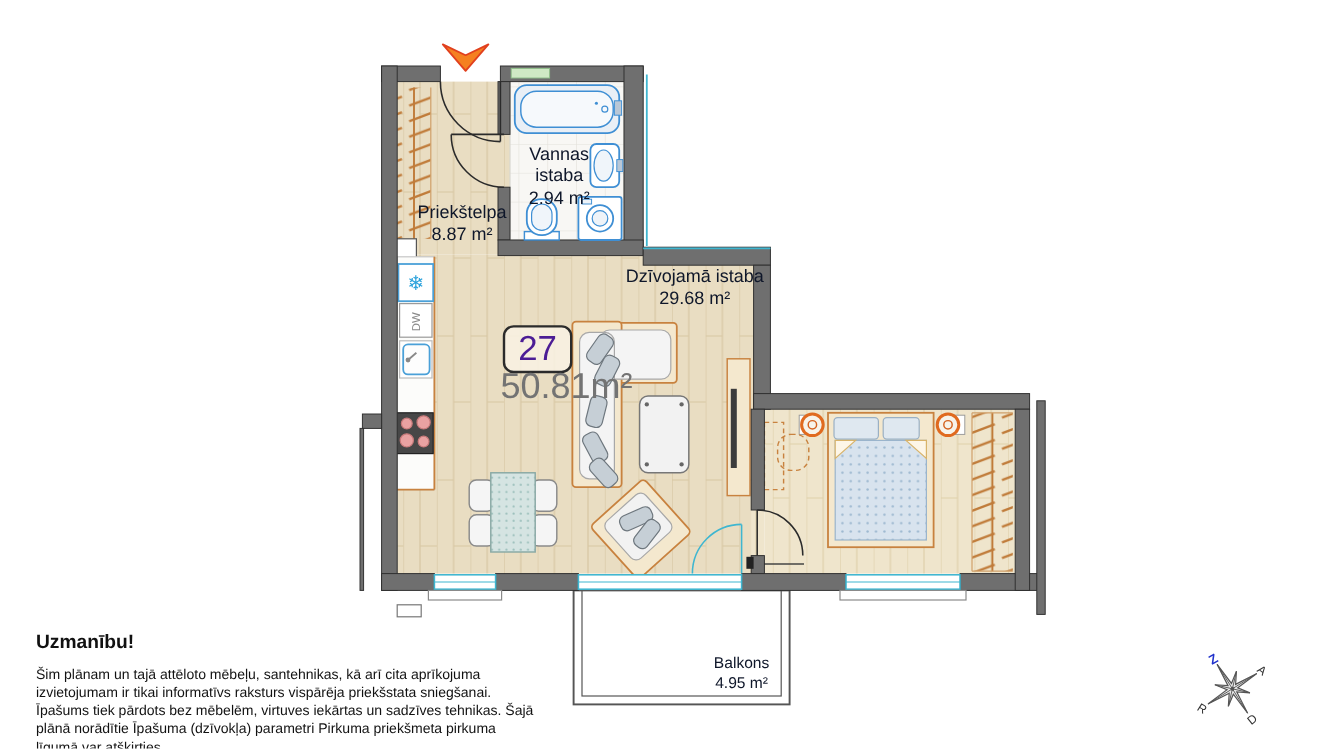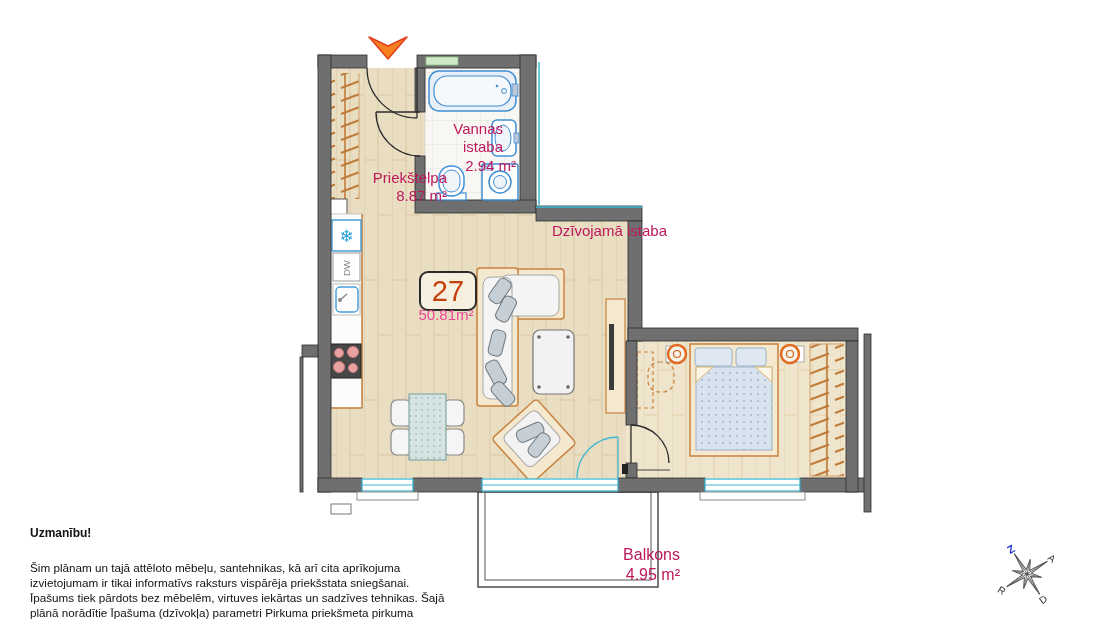--- a/index.html
+++ b/index.html
@@ -1,30 +1,30 @@
 <!DOCTYPE html>
 <html><head>
 <meta charset="utf-8">
 <style>
   html,body{margin:0;padding:0;background:#fff;}
   #stage{position:relative;width:1110px;height:624px;background:#fff;overflow:hidden;
          font-family:"Liberation Sans",sans-serif;color:#1a1a1a;}
   #plan-svg{position:absolute;left:0;top:0;}
-  .lbl{position:absolute;text-align:right;font-size:15px;line-height:1.22;color:#be185d;}
+  .lbl{position:absolute;text-align:center;font-size:15px;line-height:1.22;color:#0f172a;}
   .lbl .nm{margin:0 auto;}
   .apt-box{position:absolute;left:419px;top:271px;width:54px;height:36px;
            border:2px solid #2b2b2b;border-radius:9px;background:rgba(248,241,227,.88);
            display:flex;align-items:center;justify-content:center;
-           font-size:29px;color:#c2410c;}
+           font-size:29px;color:#4c1d95;}
   .apt-area{position:absolute;left:394px;top:306px;width:104px;text-align:center;
-            font-size:15px;color:#ec4899;}
+            font-size:30px;color:#737373;padding-left:23px;}
   .disclaimer{position:absolute;left:30px;top:526px;width:418px;font-size:11.7px;
               line-height:1.3;color:#111;}
-  .disclaimer .ttl{font-weight:bold;font-size:12px;margin-bottom:18px;}
-  .balc{font-size:16px;}
+  .disclaimer .ttl{font-weight:bold;font-size:16px;margin-bottom:8px;}
+  .balc{font-size:13px;}
 </style>
 </head>
 <body>
 
 <div id="stage">
 
 <svg id="plan-svg" width="1110" height="624" viewBox="0 0 1110 624">
   <defs>
     <pattern id="wood" width="28" height="120" patternUnits="userSpaceOnUse">
       <rect width="28" height="120" fill="#e9ddc2"></rect>
@@ -286,20 +286,21 @@
   <div>2.94 m²</div>
 </div>
 
 <div class="lbl" style="left:323px;top:157px;width:124px;margin-top:12px;">
   <div>Priekštelpa</div>
   <div>8.87 m²</div>
 </div>
 
 <div class="lbl" style="left:491px;top:222px;width:176px;">
   <div>Dzīvojamā istaba</div>
+  <div>29.68 m²</div>
 </div>
 
 
 <div class="lbl balc" style="left:556px;top:545px;width:124px;">
   <div>Balkons</div>
   <div>4.95 m²</div>
 </div>
 
 <div class="apt-box">
   <span>27</span>

